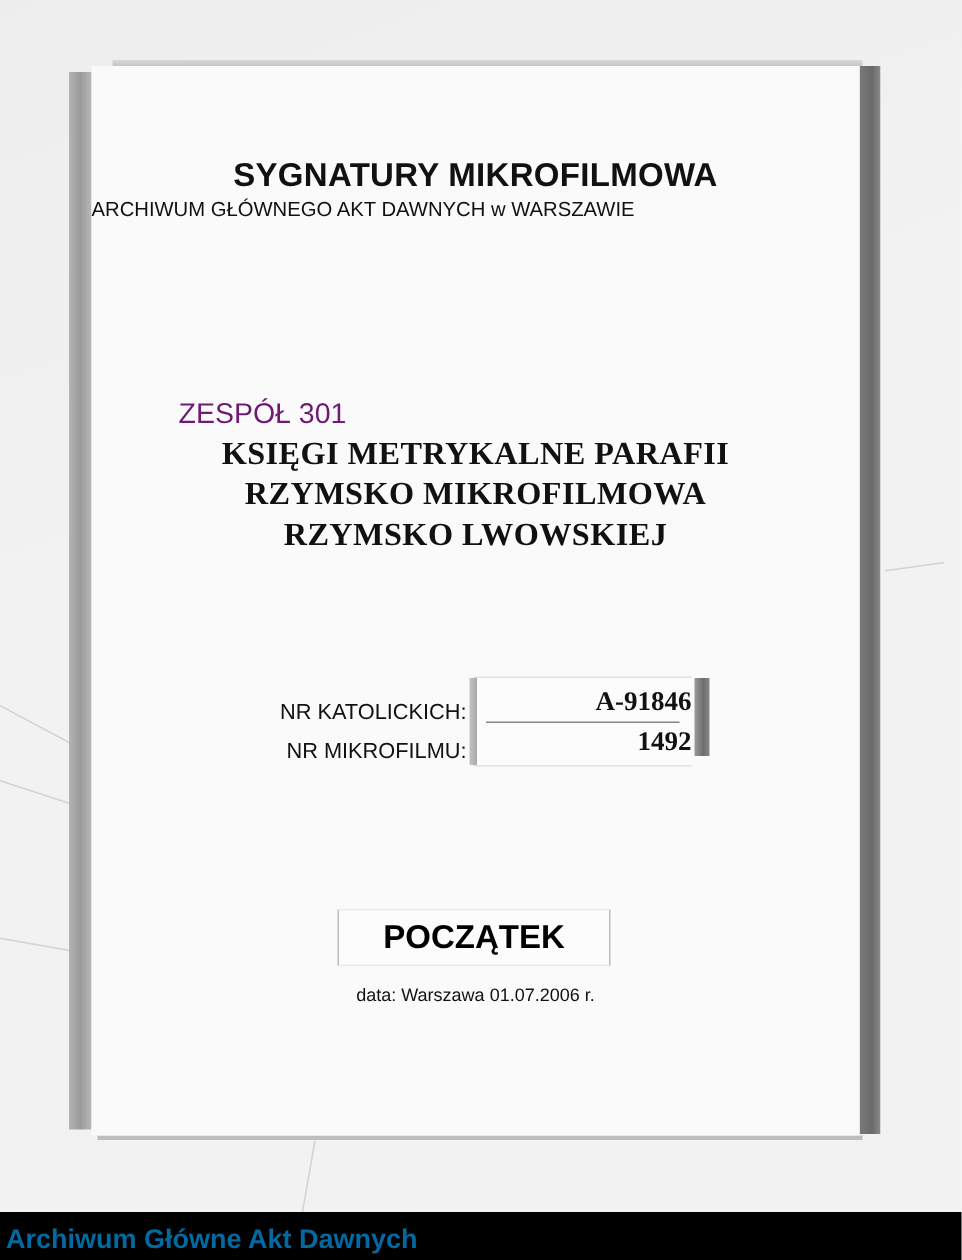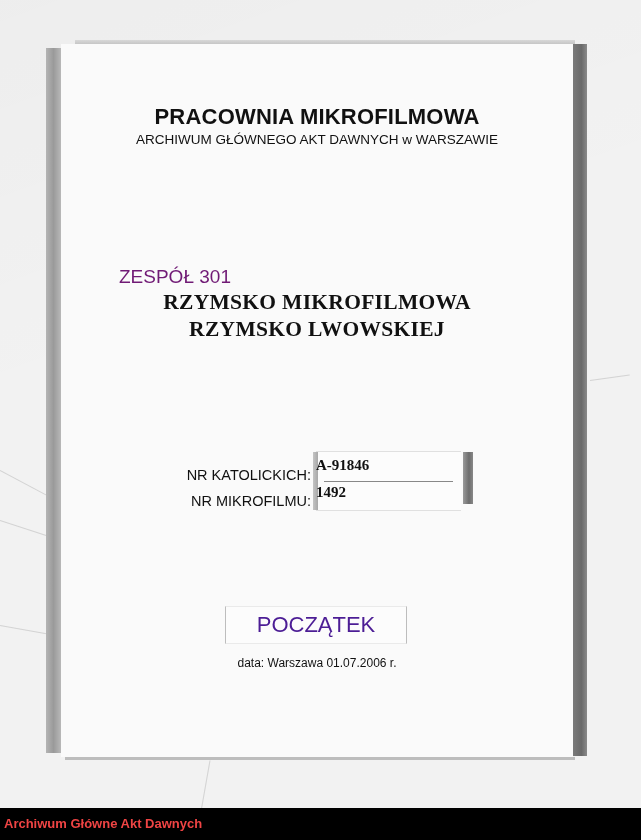--- a/index.html
+++ b/index.html
@@ -35,21 +35,21 @@
     }
     .page {
       position: absolute; left: 61px; top: 44px; width: 512px; height: 713px;
       background: #fafafa;
     }
     .header-title {
       position: absolute; left: 0; width: 100%; top: 60px; text-align: center;
       font-weight: bold; font-size: 22px; color: #111; letter-spacing: 0.2px;
     }
     .header-sub {
-      position: absolute; left: 0; width: 100%; top: 88px; text-align: center;
+      position: absolute; left: 0; width: 100%; top: 88px; 
       font-size: 13.5px; color: #111;
     }
     .zespol {
       position: absolute; left: 58px; top: 182px; font-size: 19px; color: #701a75; margin-top: 40px;
     }
     .book-title {
       position: absolute; left: 0; width: 100%; top: 245px; text-align: center;
       font-family: "Liberation Serif", serif; font-weight: bold; font-size: 21.5px;
       line-height: 27px; color: #111; letter-spacing: 0.3px;
     }
@@ -60,71 +60,72 @@
     .label-box {
       position: absolute; left: 255px; top: 407px; width: 145px; height: 58px;
       background: #fcfcfc;
       border-top: 1px solid #e0e0e0;
       border-bottom: 1px solid #e0e0e0;
     }
     .label-box .bar-l { position: absolute; left: -3px; top: 0; width: 5px; height: 100%; background: linear-gradient(90deg,#c4c4c4,#a8a8a8); }
     .label-box .bar-r { position: absolute; right: -12px; top: 0; width: 10px; height: 52px; background: linear-gradient(90deg,#9a9a9a,#6d6d6d 60%,#888); }
     .label-box .divider { position: absolute; left: 8px; right: 8px; top: 29px; height: 1px; background: #888; }
     .label-box .val {
-      position: absolute; left: 0; width: 100%; text-align: left;
-      font-family: "Liberation Serif", serif; font-weight: bold; font-size: 15px; color: #111;
+      position: absolute; left: 0; width: 100%; text-align: right;
+      font-family: "Liberation Serif", serif; font-weight: bold; font-size: 18px; color: #111;
     }
     .label-box .v1 { top: 5px; }
     .label-box .v2 { top: 32px; }
     .poczatek-box {
       position: absolute; left: 164px; top: 562px; width: 180px; height: 36px;
       background: #fcfcfc;
       border-left: 1px solid #bdbdbd; border-right: 1px solid #bdbdbd;
       border-top: 1px solid #eaeaea; border-bottom: 1px solid #eaeaea;
       text-align: center;
     }
     .poczatek-box span {
       display: inline-block; margin-top: 5px;
-      font-weight: normal; font-size: 22px; color: #4c1d95;
+      font-weight: bold; font-size: 22px; color: #000000;
     }
     .date-line {
       position: absolute; left: 0; width: 100%; top: 612px; text-align: center;
       font-size: 12px; color: #111;
     }
     .footer {
       position: absolute; left: 0; top: 808px; width: 641px; height: 32px;
       background: #000;
     }
     .footer span {
       position: absolute; left: 4px; top: 8px;
-      font-weight: bold; font-size: 13px; color: #ef4444;
+      font-weight: bold; font-size: 18px; color: #0369a1;
     }
   </style>
 </head>
 <body>
 
 <div class="scan">
   <div class="bg-line" style="left:0;top:470px;width:60px;transform:rotate(28deg);"></div>
   <div class="bg-line" style="left:0;top:520px;width:55px;transform:rotate(18deg);"></div>
   <div class="bg-line" style="left:0;top:625px;width:50px;transform:rotate(10deg);"></div>
   <div class="bg-line" style="left:210px;top:760px;width:50px;transform:rotate(100deg);"></div>
   <div class="bg-line" style="left:590px;top:380px;width:40px;transform:rotate(-8deg);"></div>
 
   <div class="shadow-top"></div>
   <div class="shadow-left"></div>
   <div class="shadow-right"></div>
   <div class="shadow-bottom"></div>
 
   <div class="page">
-    <div class="header-title">PRACOWNIA MIKROFILMOWA</div>
+    <div class="header-title">SYGNATURY MIKROFILMOWA</div>
     <div class="header-sub">ARCHIWUM GŁÓWNEGO AKT DAWNYCH w WARSZAWIE</div>
 
     <div class="zespol">ZESPÓŁ 301</div>
 
     <div class="book-title">
+      <div>KSIĘGI METRYKALNE PARAFII</div>
       <div>RZYMSKO MIKROFILMOWA</div>
       <div>RZYMSKO LWOWSKIEJ</div>
     </div>
 
     <div class="nr-labels">
       <div>NR KATOLICKICH:</div>
       <div>NR MIKROFILMU:</div>
     </div>
 
     <div class="label-box">

